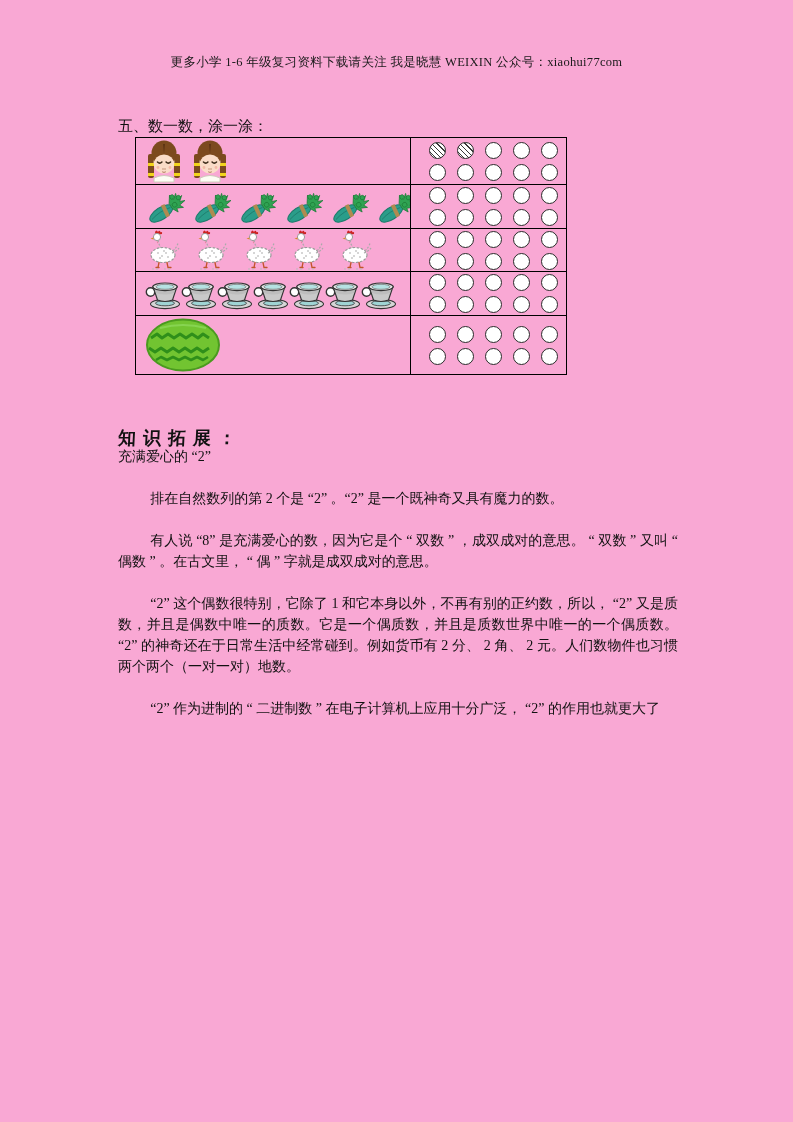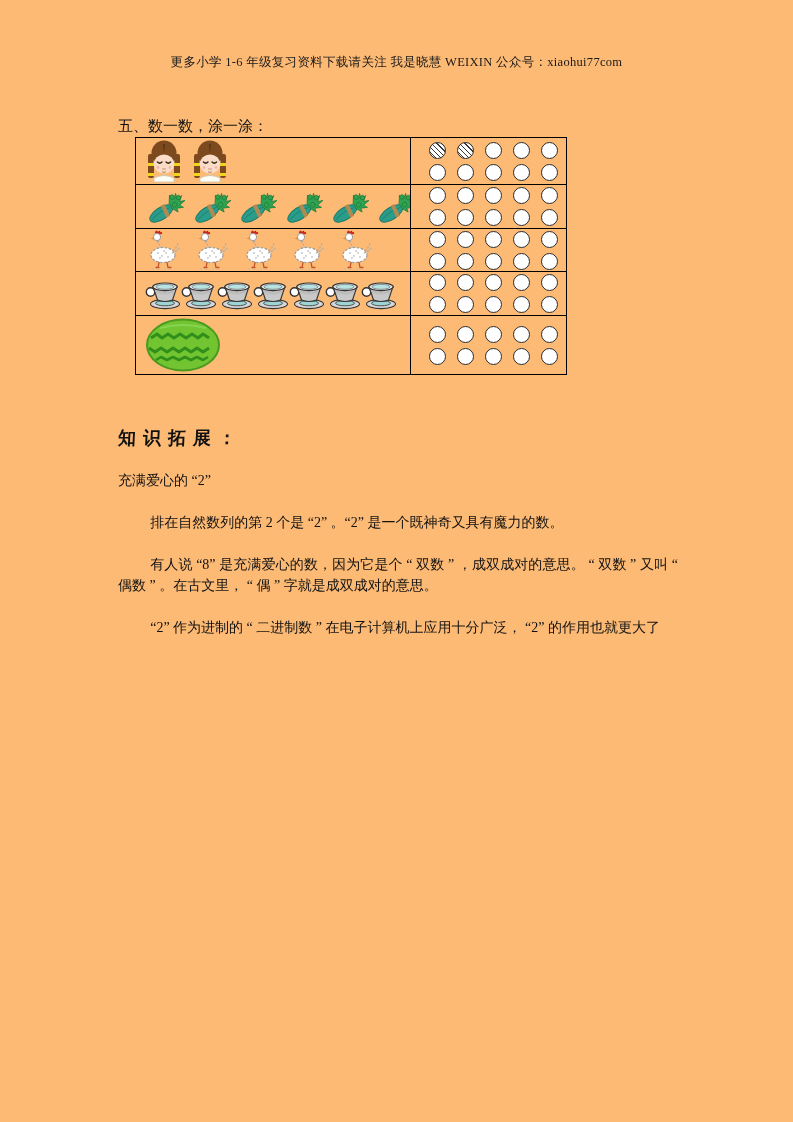--- a/index.html
+++ b/index.html
@@ -1,19 +1,19 @@
 <!DOCTYPE html>
 <html><head>
 <meta charset="utf-8">
 <style>
   * { margin:0; padding:0; box-sizing:border-box; }
   html,body { background:#ffffff; }
   body { font-family:"Liberation Serif", serif; }
   .page {
-    position:relative; width:793px; height:1122px; background:#fdba74;
+    position:relative; width:793px; height:1122px; background:#f9a8d4;
     overflow:hidden; margin:0 auto;
   }
   .header-note {
     position:absolute; top:54px; left:0; width:100%;
     text-align:center; font-size:12.5px; color:#1a1a1a;
     letter-spacing:0.3px;
   }
   .section-title {
     position:absolute; top:117px; left:118px;
     font-size:15px; color:#111;
@@ -46,21 +46,21 @@
   .row-chicken .icon { margin-right:12px; }
   .row-teacup .icon { margin-right:-4px; }
   .icon { display:inline-block; line-height:0; }
   
   .knowledge-heading {
     position:absolute; top:426px; left:118px;
     font-size:18px; font-weight:bold; letter-spacing:7px; color:#111;
     transform:skewX(-3deg);
   }
   .knowledge-body {
-    position:absolute; top:470px; left:118px; width:560px;
+    position:absolute; top:446px; left:118px; width:560px;
     font-size:14px; line-height:21px; color:#111; text-align:justify;
   }
   .knowledge-body p { margin:0 0 21px 0; text-indent:2.3em; }
   .knowledge-body p.no-indent { text-indent:0; }
 </style>
 </head>
 <body>
 
 <div class="page">
 
@@ -455,16 +455,17 @@
         </div>
       </div>
     </div>
 
   <div class="knowledge-heading">知识拓展：</div>
 
   <div class="knowledge-body" id="knowledge-body">
       <p class="no-indent">充满爱心的 “2”</p>
       <p>排在自然数列的第 2 个是 “2” 。“2” 是一个既神奇又具有魔力的数。</p>
       <p>有人说 “8” 是充满爱心的数，因为它是个 “ 双数 ” ，成双成对的意思。 “ 双数 ” 又叫 “ 偶数 ” 。在古文里， “ 偶 ” 字就是成双成对的意思。</p>
+      <p>“2” 这个偶数很特别，它除了 1 和它本身以外，不再有别的正约数，所以， “2” 又是质数，并且是偶数中唯一的质数。它是一个偶质数，并且是质数世界中唯一的一个偶质数。 “2” 的神奇还在于日常生活中经常碰到。例如货币有 2 分、 2 角、 2 元。人们数物件也习惯两个两个（一对一对）地数。</p>
       <p>“2” 作为进制的 “ 二进制数 ” 在电子计算机上应用十分广泛， “2” 的作用也就更大了</p>
     </div>
 
 </div>
 
 </body></html>

